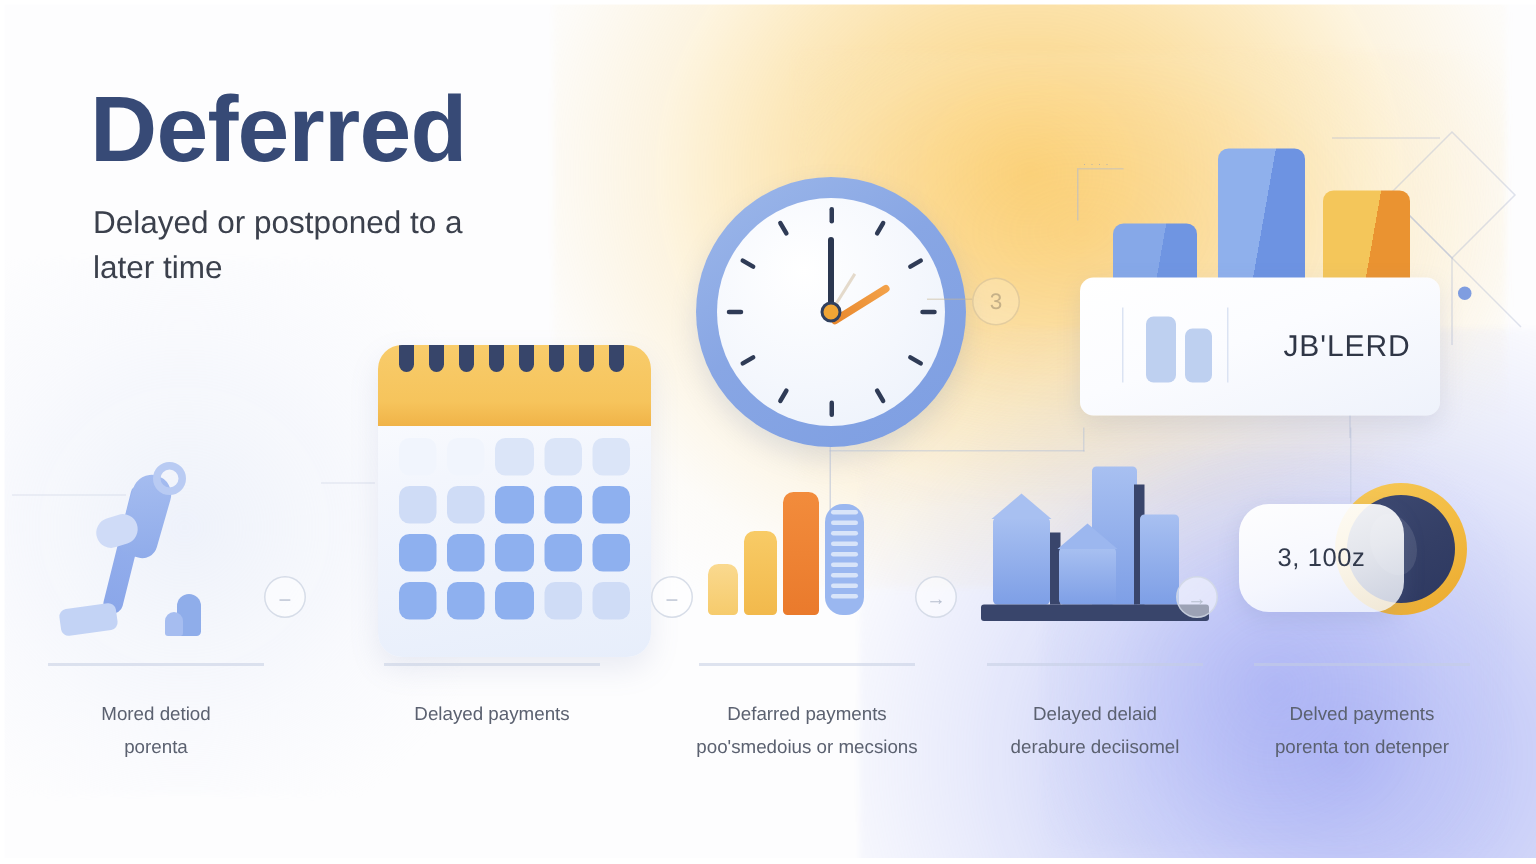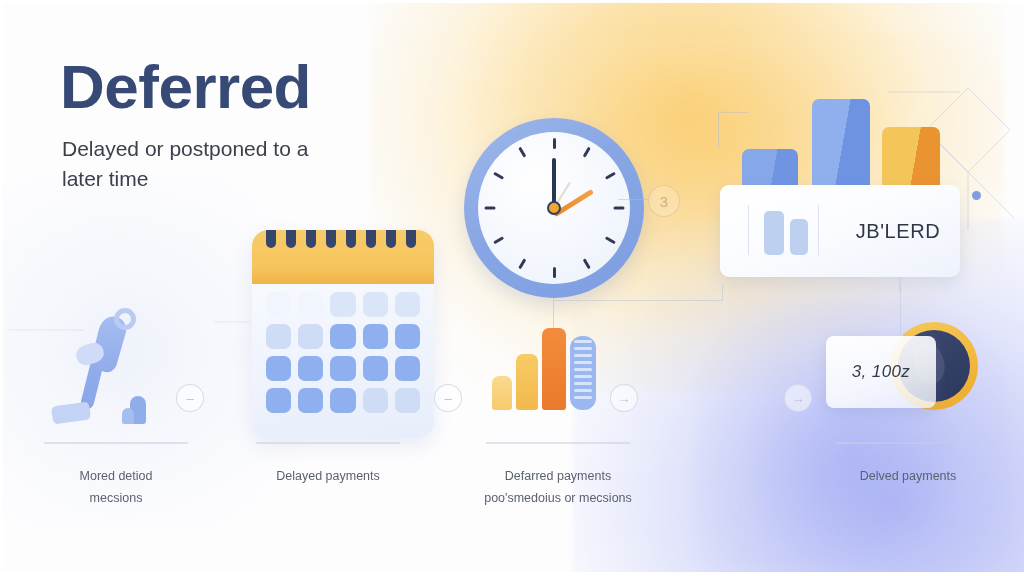--- a/index.html
+++ b/index.html
@@ -521,29 +521,28 @@
     left: 16px; top: 12px;
     width: 30px; height: 42px;
     border-radius: 50%;
     background: rgba(255,255,255,0.10);
     transform: rotate(-18deg);
   }
   .money-card {
     position: absolute;
     left: 8px; top: 36px;
     width: 110px; height: 72px;
-    border-radius: 8px;
+    border-radius: 20px;
     background: linear-gradient(160deg, rgba(255,255,255,0.96) 0%, rgba(252,253,255,0.88) 55%, rgba(240,244,253,0.80) 100%);
     box-shadow: 0 5px 14px rgba(110,130,180,0.18);
     display: flex; align-items: center; justify-content: center;
     font-size: 17px;
     font-weight: 500;
     color: #323a4c;
     letter-spacing: 0.4px;
-    font-style: italic;
   }
 </style>
 </head>
 <body>
 
 <div id="canvas">
 
   <div class="bg-base"></div>
   <div class="bg-coolleft"></div>
   <div class="bg-warm"></div>
@@ -616,34 +615,34 @@
       <div class="sep"></div>
       <div class="sep2"></div>
       <div class="mini m1"></div>
       <div class="mini m2"></div>
       <div class="dash-label">JB'LERD</div>
     </div>
   </div>
 
   <div class="row">
 
-    <div class="cell" style="left:26px">
+    <div class="cell" style="left:14px">
       <div class="art">
         <div class="tool-stick"></div>
         <div class="tool-body"></div>
         <div class="tool-grip"></div>
         <div class="tool-handle"></div>
         <div class="tool-head"></div>
         <div class="tool-lump1"></div>
         <div class="tool-lump2"></div>
       </div>
       <div class="baseline"></div>
       <div class="cap">
         <span>Mored detiod</span>
-        <span class="l2">mecsions</span>
+        <span class="l2">porenta</span>
       </div>
     </div>
 
     <div class="conn" style="left:176px">–</div>
 
     <div class="cell" style="left:238px">
       <div class="art">
         <div class="cal">
           <div class="cal-head"></div>
           <div class="cal-ring" style="left:14px"></div>
@@ -679,21 +678,21 @@
         </div>
       </div>
       <div class="baseline"></div>
       <div class="cap">
         <span>Delayed payments</span>
       </div>
     </div>
 
     <div class="conn" style="left:434px">–</div>
 
-    <div class="cell" style="left:468px">
+    <div class="cell" style="left:448px">
       <div class="art">
         <div class="mb y1"></div>
         <div class="mb y2"></div>
         <div class="mb o1"></div>
         <div class="mb s1">
           <i></i>
             <i></i>
             <i></i>
             <i></i>
             <i></i>
@@ -705,32 +704,49 @@
       </div>
       <div class="baseline"></div>
       <div class="cap">
         <span>Defarred payments</span>
         <span class="l2">poo'smedoius or mecsions</span>
       </div>
     </div>
 
     <div class="conn" style="left:610px">→</div>
 
+    <div class="cell" style="left:640px">
+      <div class="art">
+        <div class="bld h4"></div>
+        <div class="bld h5"></div>
+        <div class="bld h6"></div>
+        <div class="bld h1"></div>
+        <div class="bld h2"></div>
+        <div class="bld h3"></div>
+        <div class="city-base"></div>
+      </div>
+      <div class="baseline"></div>
+      <div class="cap">
+        <span>Delayed delaid</span>
+        <span class="l2">derabure deciisomel</span>
+      </div>
+    </div>
 
     <div class="conn" style="left:784px">→</div>
 
     <div class="cell" style="left:818px">
       <div class="art">
         <div class="coin">
           <div class="coin-in">
             <div class="coin-shine"></div>
           </div>
         </div>
         <div class="money-card">3, 100z</div>
       </div>
       <div class="baseline"></div>
       <div class="cap">
         <span>Delved payments</span>
+        <span class="l2">porenta ton detenper</span>
       </div>
     </div>
 
   </div>
 </div>
 
 </body></html>

